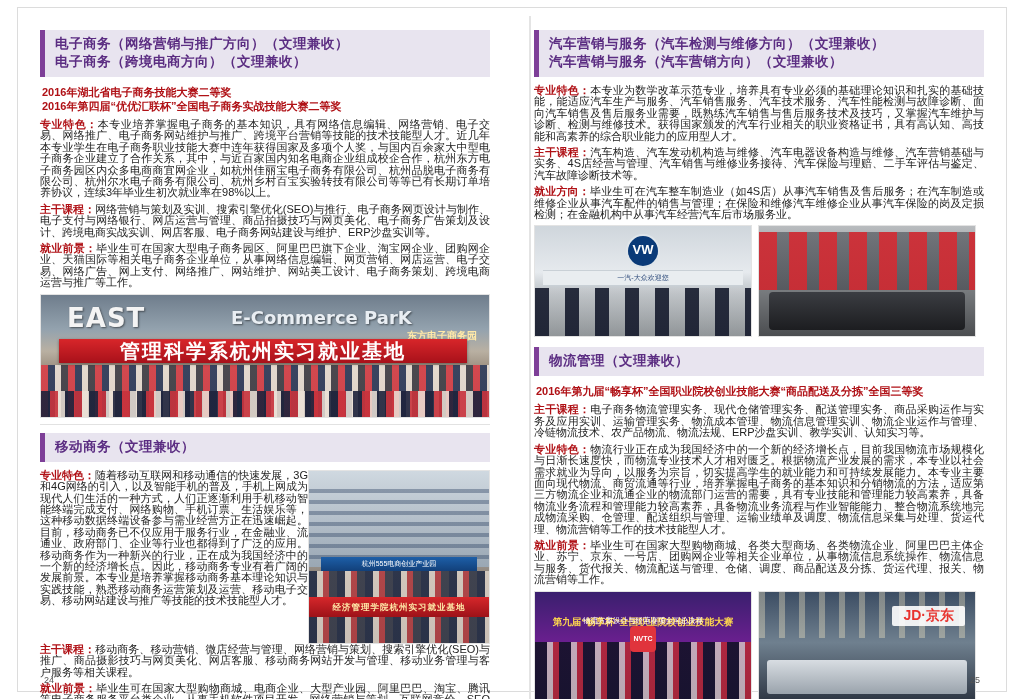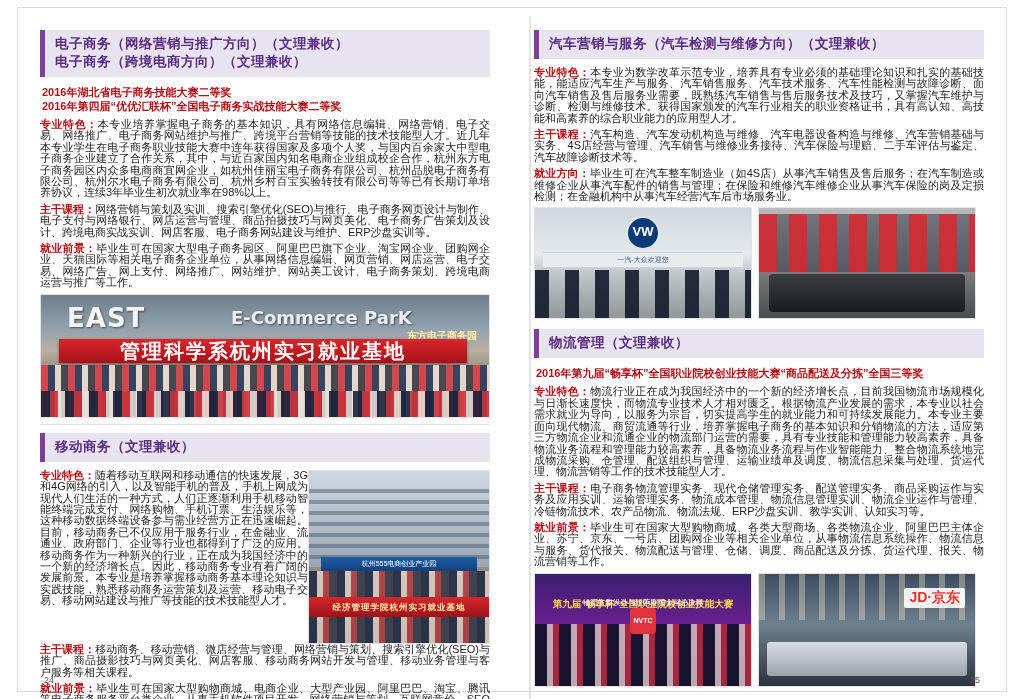--- a/index.html
+++ b/index.html
@@ -260,21 +260,21 @@
     background: linear-gradient(to bottom,#3c4d63 0%, #6f808f 45%, #2b3340 100%);
   }
   .img-jd .counter {
     position: absolute; left: 8px; right: 8px; bottom: 10px; height: 34px;
     background: linear-gradient(to bottom,#d8dde2,#9aa3ac);
     border-radius: 3px;
   }
   .img-jd .sign {
     position: absolute; right: 10px; top: 14px;
     color: #e8322d; font-weight: bold; font-size: 14px;
-    background: rgba(255,255,255,.9); padding: 1px 5px; border-radius: 2px;
+    background: rgba(255,255,255,.9); padding: 1px 11px; border-radius: 2px;
   }
   .img-jd .glow {
     position: absolute; left: 0; right: 0; top: 0; height: 46px;
     background: repeating-linear-gradient(to right,
       rgba(255,240,200,.35) 0 6px, transparent 6px 20px);
   }
 
   
   .pagenum {
     position: absolute;
@@ -356,20 +356,21 @@
       </div>
 
       <div class="pagenum l">24</div>
     </div>
 
     <div class="col right">
 
       <div>
         <div class="majorhead">
           <div class="line">汽车营销与服务（汽车检测与维修方向）（文理兼收）</div>
+          <div class="line">汽车营销与服务（汽车营销方向）（文理兼收）</div>
         </div>
 
         <div class="para">
           <span class="lbl">专业特色：</span><span>本专业为数学改革示范专业，培养具有专业必须的基础理论知识和扎实的基础技能，能适应汽车生产与服务、汽车销售服务、汽车技术服务、汽车性能检测与故障诊断、面向汽车销售及售后服务业需要，既熟练汽车销售与售后服务技术及技巧，又掌握汽车维护与诊断、检测与维修技术。获得国家颁发的汽车行业相关的职业资格证书，具有高认知、高技能和高素养的综合职业能力的应用型人才。</span>
         </div>
         <div class="para">
           <span class="lbl">主干课程：</span><span>汽车构造、汽车发动机构造与维修、汽车电器设备构造与维修、汽车营销基础与实务、4S店经营与管理、汽车销售与维修业务接待、汽车保险与理赔、二手车评估与鉴定、汽车故障诊断技术等。</span>
         </div>
         <div class="para">
           <span class="lbl">就业方向：</span><span>毕业生可在汽车整车制造业（如4S店）从事汽车销售及售后服务；在汽车制造或维修企业从事汽车配件的销售与管理；在保险和维修汽车维修企业从事汽车保险的岗及定损检测；在金融机构中从事汽车经营汽车后市场服务业。</span>
@@ -390,24 +391,24 @@
 
       <div>
         <div class="majorhead">
           <div class="line">物流管理（文理兼收）</div>
         </div>
         <div class="award">
           <div>2016年第九届“畅享杯”全国职业院校创业技能大赛“商品配送及分拣”全国三等奖</div>
         </div>
 
         <div class="para">
+          <span class="lbl">主干课程：</span><span>电子商务物流管理实务、现代仓储管理实务、配送管理实务、商品采购运作与实务及应用实训、运输管理实务、物流成本管理、物流信息管理实训、物流企业运作与管理、冷链物流技术、农产品物流、物流法规、ERP沙盘实训、教学实训、认知实习等。</span>
+        </div>
+        <div class="para">
           <span class="lbl">专业特色：</span><span>物流行业正在成为我国经济中的一个新的经济增长点，目前我国物流市场规模化与日渐长速度快，而物流专业技术人才相对匮乏。根据物流产业发展的需求，本专业以社会需求就业为导向，以服务为宗旨，切实提高学生的就业能力和可持续发展能力。本专业主要面向现代物流、商贸流通等行业，培养掌握电子商务的基本知识和分销物流的方法，适应第三方物流企业和流通企业的物流部门运营的需要，具有专业技能和管理能力较高素养，具备物流业务流程和管理能力较高素养，具备物流业务流程与作业智能能力、整合物流系统地完成物流采购、仓管理、配送组织与管理、运输业绩单及调度、物流信息采集与处理、货运代理、物流营销等工作的技术技能型人才。</span>
-        </div>
-        <div class="para">
-          <span class="lbl">主干课程：</span><span>电子商务物流管理实务、现代仓储管理实务、配送管理实务、商品采购运作与实务及应用实训、运输管理实务、物流成本管理、物流信息管理实训、物流企业运作与管理、冷链物流技术、农产品物流、物流法规、ERP沙盘实训、教学实训、认知实习等。</span>
         </div>
         <div class="para">
           <span class="lbl">就业前景：</span><span>毕业生可在国家大型购物商城、各类大型商场、各类物流企业、阿里巴巴主体企业、苏宁、京东、一号店、团购网企业等相关企业单位，从事物流信息系统操作、物流信息与服务、货代报关、物流配送与管理、仓储、调度、商品配送及分拣、货运代理、报关、物流营销等工作。</span>
         </div>
 
         <div class="photo-row">
           <div class="photo img-contest">
             <div class="t1">第九届“畅享杯”全国职业院校创业技能大赛</div>
             <div class="t2">物流方案设计与经营赛项全国总决赛</div>
             <div class="row"></div>

